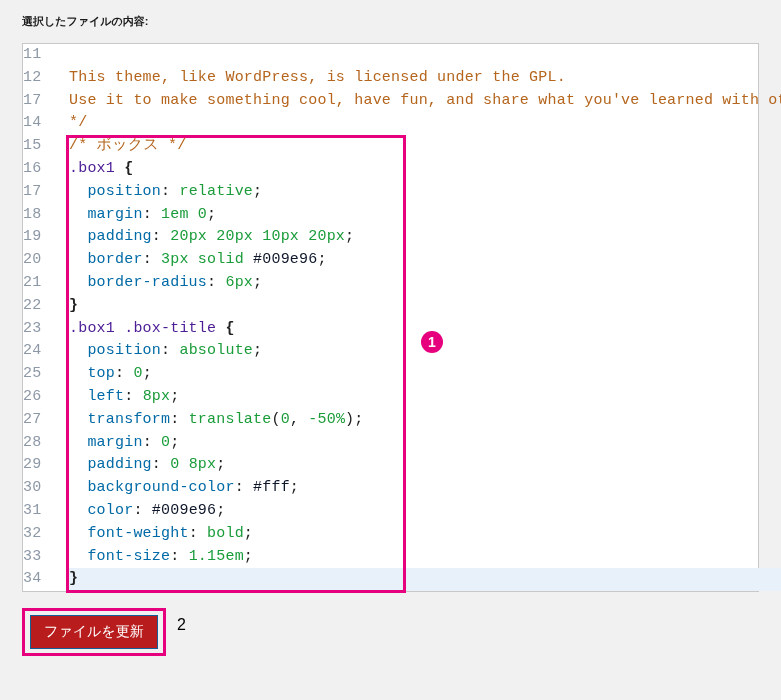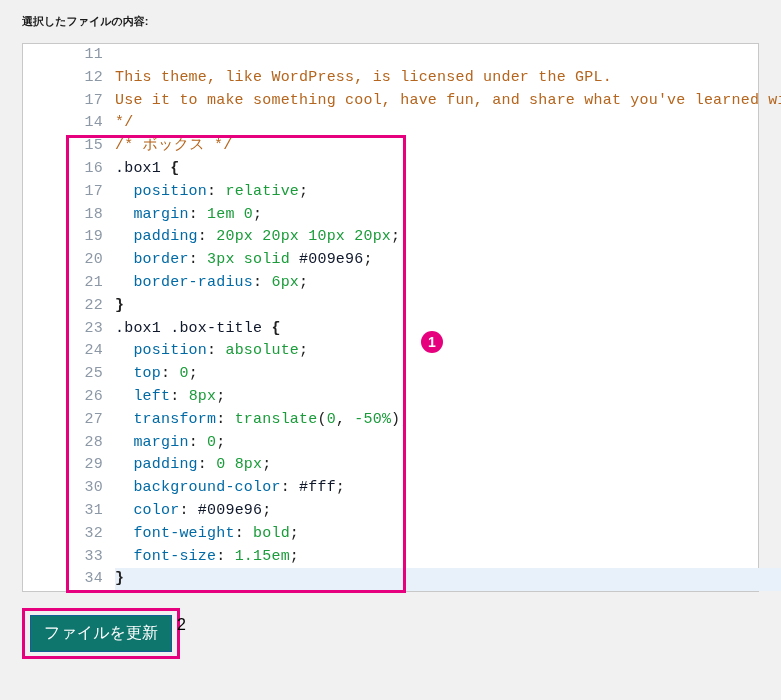--- a/index.html
+++ b/index.html
@@ -23,36 +23,35 @@
   .editor {
     font-family: "Consolas","Menlo","Courier New",monospace;
     font-size: 15px;
     line-height: 22.8px;
     letter-spacing: 0.2px;
     white-space: pre;
     display: flex;
   }
   .gutter {
     width: 40px;
-    text-align: right;
+    text-align: left;
     color: #8d98a6;
     padding-right: 6px;
     user-select: none;
     flex-shrink: 0;
-    margin-left: 46px;
   }
   .gutter div { height: 22.8px; }
   .code {
     padding-left: 6px;
     flex: 1;
   }
   .code .line { height: 22.8px; }
   .line.hl { background: #e8f1fa; }
   .tok-comment { color: #b5651d; }
-  .tok-sel     { color: #0f172a; }
+  .tok-sel     { color: #4c1d95; }
   .tok-brace   { color: #222; font-weight: bold; }
   .tok-prop    { color: #006aa6; }
   .tok-colon   { color: #222; }
   .tok-val     { color: #1a9c3a; }
   .tok-valstr  { color: #0f172a; }
   .tok-punct   { color: #222; }
 
   .overlay-box {
     position: absolute;
     border: 3px solid #e6007e;
@@ -86,24 +85,24 @@
   }
 
   .btn-row { margin-top: 16px; position: relative; }
   .btn-frame {
     display: inline-block;
     border: 3px solid #e6007e;
     padding: 4px 5px;
   }
   .btn-update {
     display: inline-block;
-    background: #0f766e;
+    background: #b91c1c;
     border: 1px solid #135e96;
     color: #fff;
-    font-size: 16px;
+    font-size: 14px;
     padding: 7px 13px;
     cursor: pointer;
     font-family: Liberation Sans, sans-serif;
   }
   .callout2 {
     position: absolute;
     left: 155px;
     top: 8px;
     display: flex;
     align-items: center;

